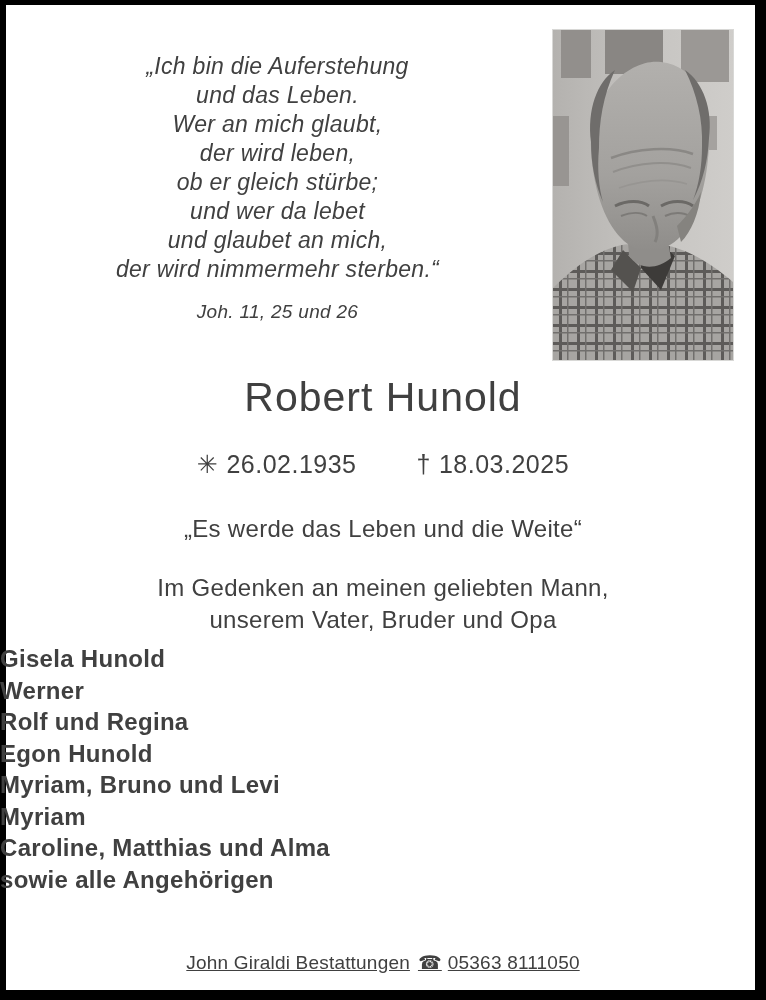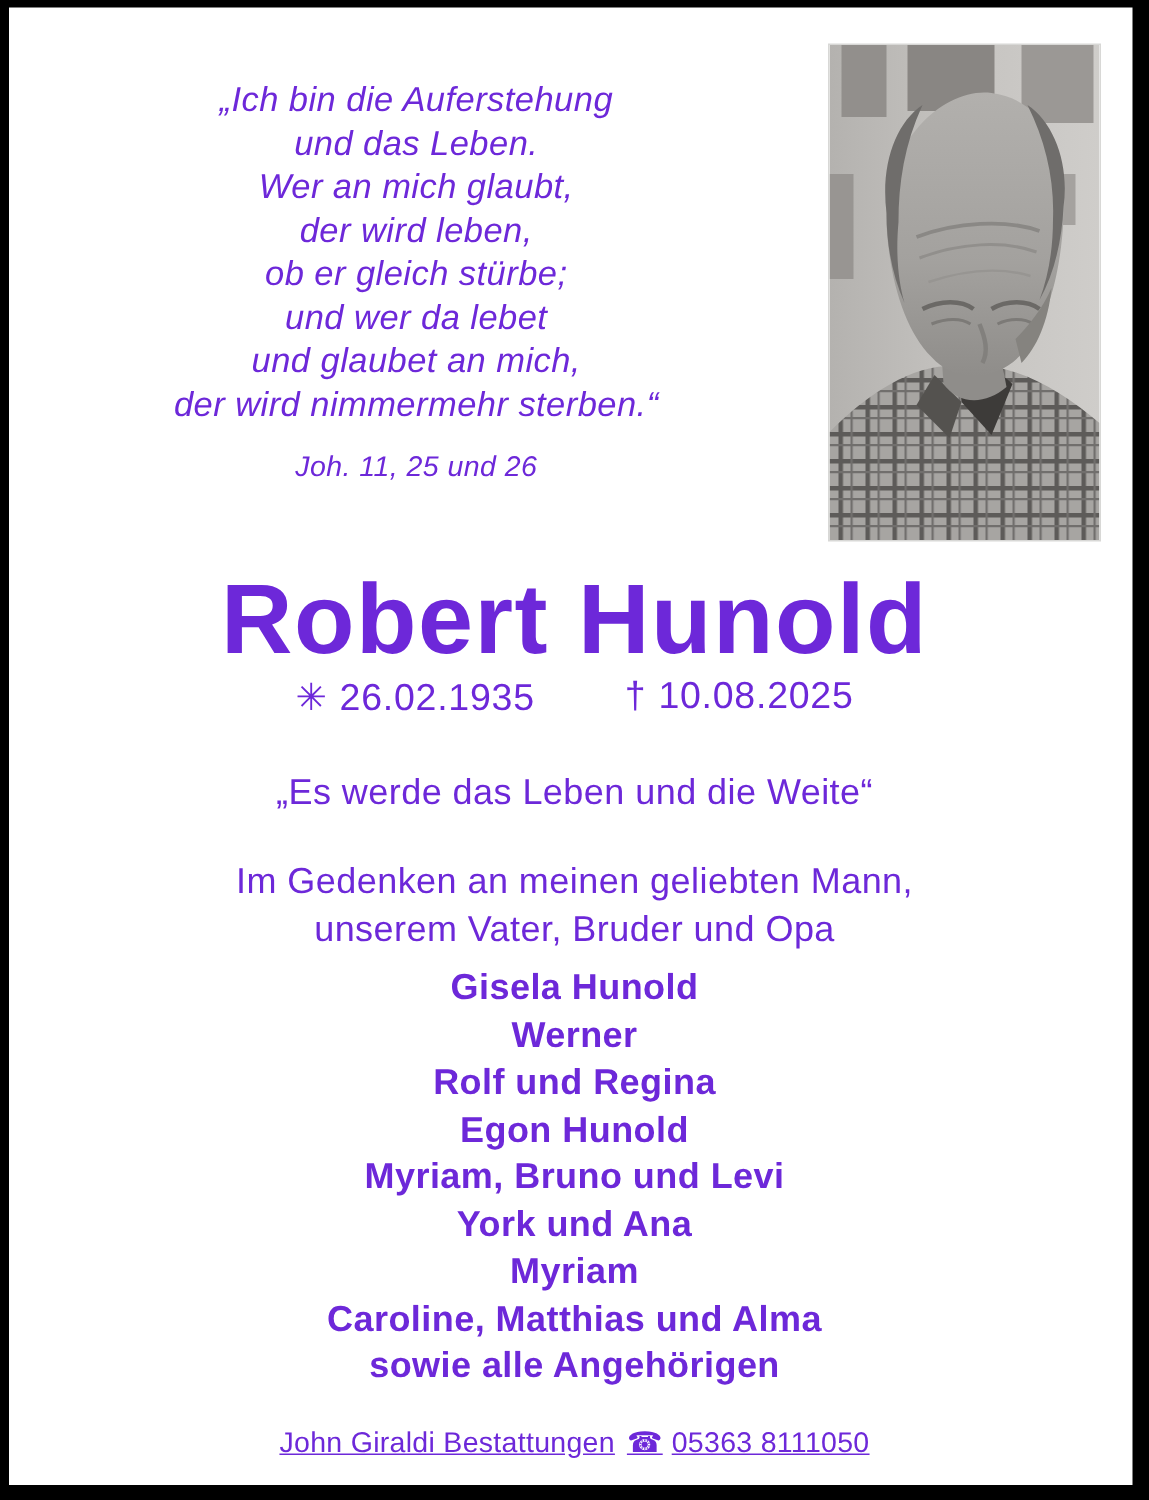--- a/index.html
+++ b/index.html
@@ -3,21 +3,21 @@
 <meta charset="utf-8">
 <style>
   html, body { margin: 0; padding: 0; background: #ffffff; }
   .page {
     position: relative;
     width: 766px;
     height: 1000px;
     background: #ffffff;
     overflow: hidden;
     font-family: "Liberation Sans", "DejaVu Sans", sans-serif;
-    color: #6d28d9;
+    color: #404040;
   }
   
   .frame { position: absolute; background: #000000; }
   .frame-top    { left: 0; top: 0;    width: 766px; height: 5px; }
   .frame-left   { left: 0; top: 0;    width: 6px;   height: 1000px; }
   .frame-right  { left: 755px; top: 0; width: 11px; height: 1000px; }
   .frame-bottom { left: 0; top: 990px; width: 766px; height: 10px; }
 
   
   .scripture {
@@ -42,22 +42,22 @@
     width: 180px; height: 330px;
     outline: 1px solid #d8d8d6;
   }
   .photo svg { display: block; width: 100%; height: 100%; }
 
   
   .deceased-name {
     position: absolute;
     left: 0; top: 374px; width: 766px;
     text-align: center;
-    font-size: 66px;
-    font-weight: 700;
+    font-size: 41px;
+    font-weight: 400;
     letter-spacing: 1px;
   }
 
   
   .dates-row {
     position: absolute;
     left: 0; top: 450px; width: 766px;
     display: flex;
     justify-content: center;
     gap: 60px;
@@ -83,21 +83,20 @@
     text-align: center;
     font-size: 24px;
     line-height: 32px;
     letter-spacing: 0.3px;
   }
 
   
   .mourners {
     position: absolute;
     left: 0; top: 643px; width: 766px;
-    text-align: center;
     font-size: 24px;
     font-weight: 700;
     line-height: 31.5px;
     letter-spacing: 0.3px;
   }
 
   
   .footer {
     position: absolute;
     left: 0; top: 951px; width: 766px;
@@ -187,38 +186,37 @@
     </svg>
   </div>
 
   <div class="deceased-name">Robert Hunold</div>
 
   <div class="dates-row">
     <span class="date-item">
       <span class="date-symbol">✳</span><span>26.02.1935</span>
     </span>
     <span class="date-item">
-      <span class="date-symbol">†</span><span>10.08.2025</span>
+      <span class="date-symbol">†</span><span>18.03.2025</span>
     </span>
   </div>
 
   <div class="motto">„Es werde das Leben und die Weite“</div>
 
   <div class="dedication">
     <div>Im Gedenken an meinen geliebten Mann,</div>
     <div>unserem Vater, Bruder und Opa</div>
   </div>
 
   <div class="mourners">
     <div>Gisela Hunold</div>
     <div>Werner</div>
     <div>Rolf und Regina</div>
     <div>Egon Hunold</div>
     <div>Myriam, Bruno und Levi</div>
-    <div>York und Ana</div>
     <div>Myriam</div>
     <div>Caroline, Matthias und Alma</div>
     <div>sowie alle Angehörigen</div>
   </div>
 
   <div class="footer">
     <span>John Giraldi Bestattungen</span><span class="phone-icon">☎</span><span>05363 8111050</span>
   </div>
 
 </div>

